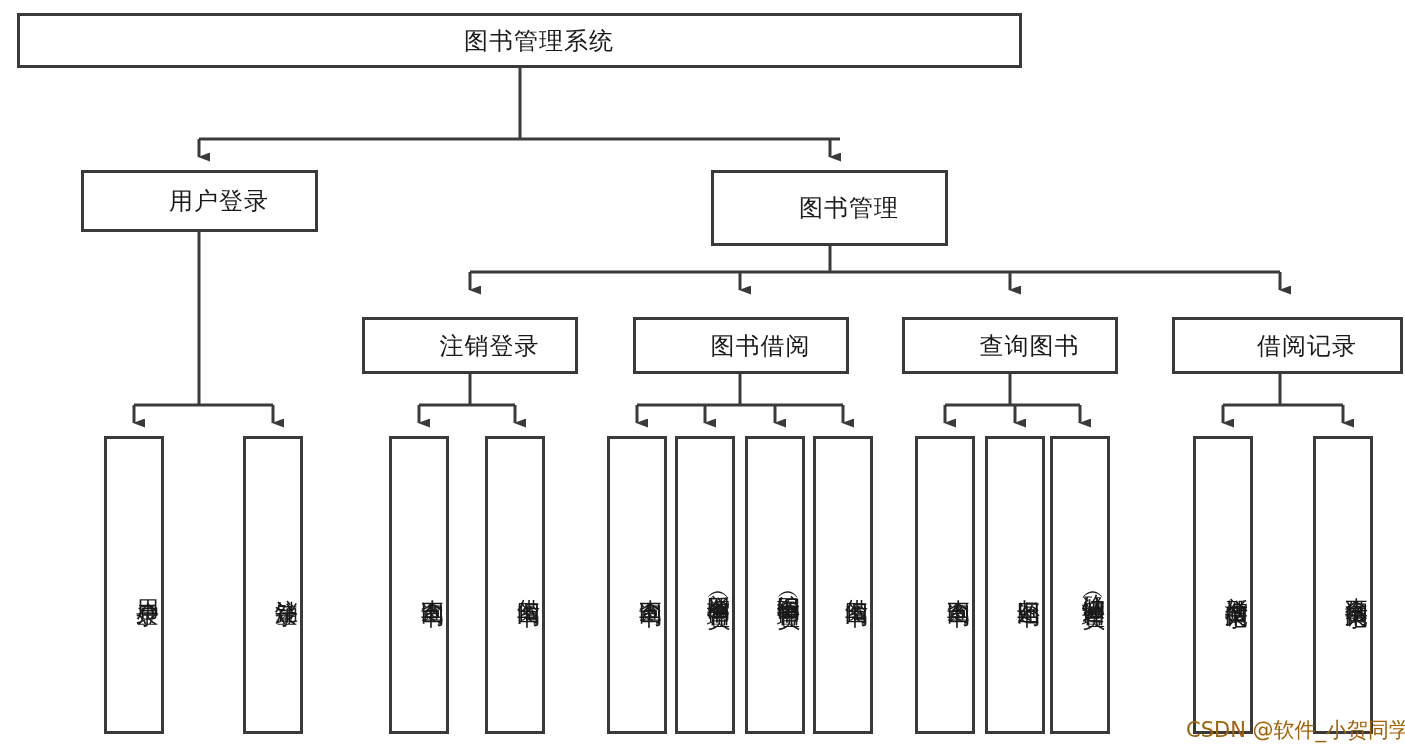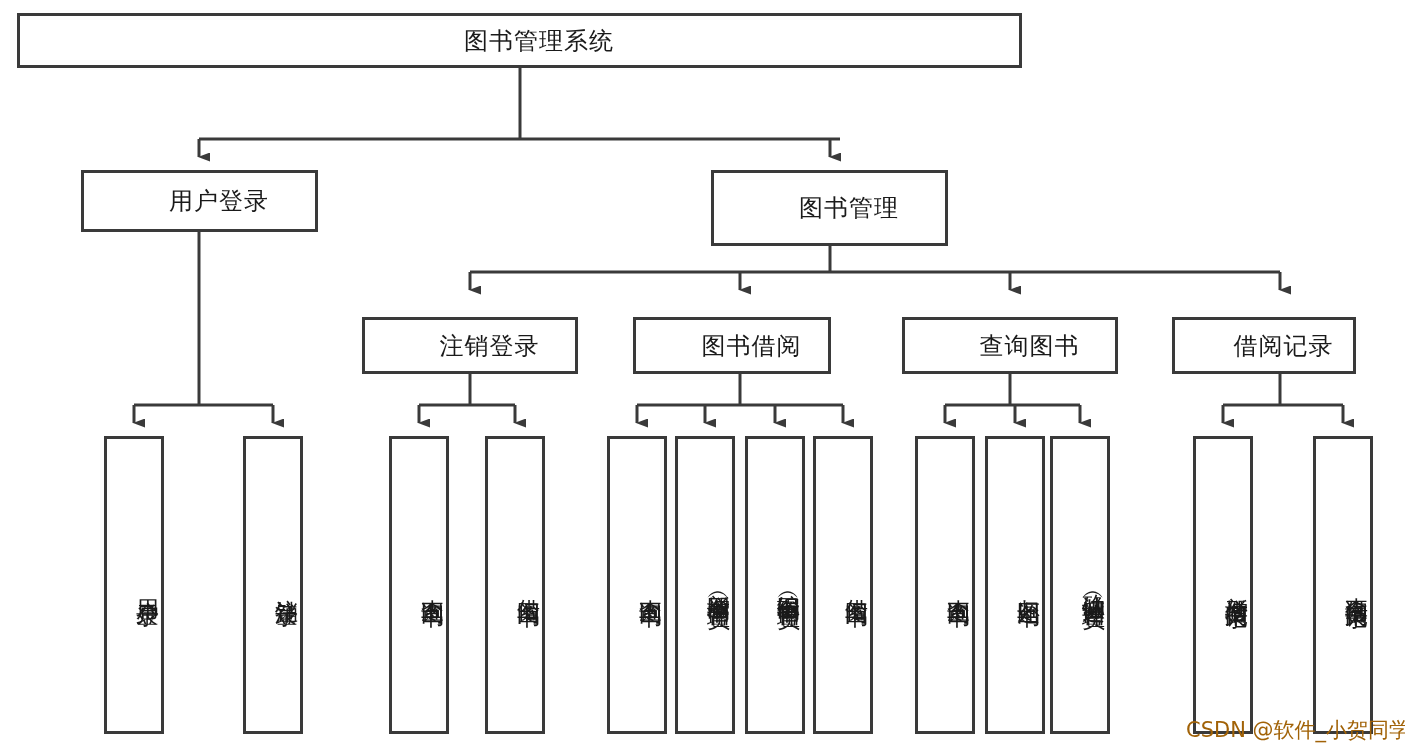--- a/index.html
+++ b/index.html
@@ -131,27 +131,27 @@
   <div class="node horiz" style="left:81px; top:170px; width:237px; height:62px;">
     <span>用户登录</span>
   </div>
   <div class="node horiz" style="left:711px; top:170px; width:237px; height:76px;">
     <span>图书管理</span>
   </div>
 
   <div class="node horiz" style="left:362px; top:317px; width:216px; height:57px;">
     <span>注销登录</span>
   </div>
-  <div class="node horiz" style="left:633px; top:317px; width:198px; height:57px;">
+  <div class="node horiz" style="left:633px; top:317px; width:216px; height:57px;">
     <span>图书借阅</span>
   </div>
   <div class="node horiz" style="left:902px; top:317px; width:216px; height:57px;">
     <span>查询图书</span>
   </div>
-  <div class="node horiz" style="left:1172px; top:317px; width:184px; height:57px;">
+  <div class="node horiz" style="left:1172px; top:317px; width:231px; height:57px;">
     <span>借阅记录</span>
   </div>
 
   <div class="node vert" style="left:104px; top:436px; width:60px; height:298px;">
     <span class="vtext">用户登录</span>
   </div>
   <div class="node vert" style="left:243px; top:436px; width:60px; height:298px;">
     <span class="vtext">注销登录</span>
   </div>
 

